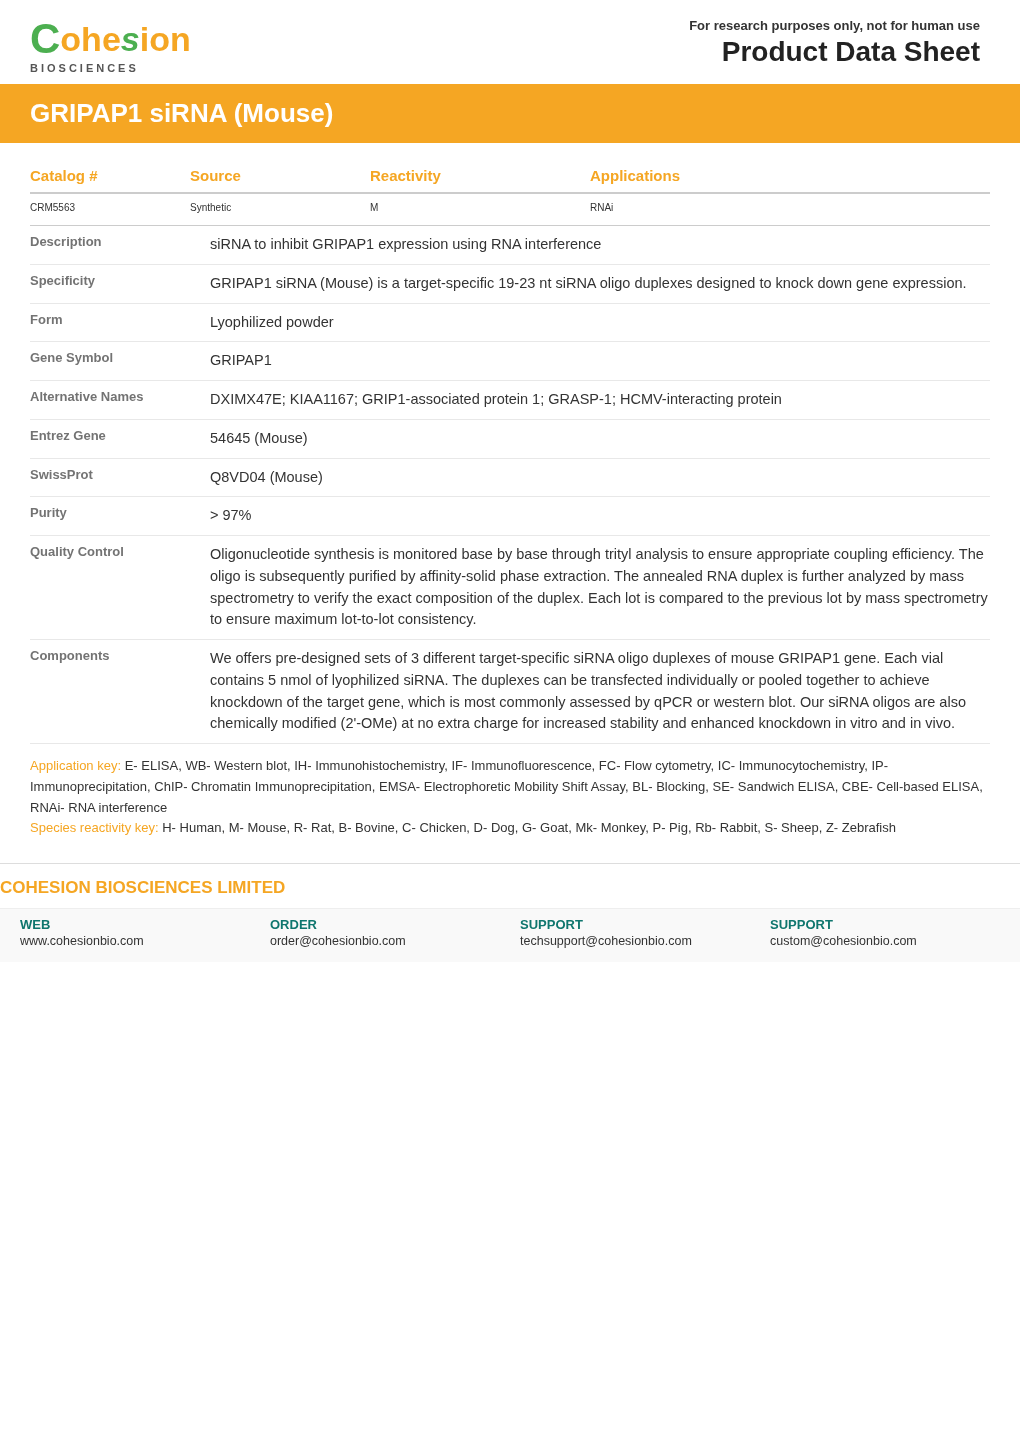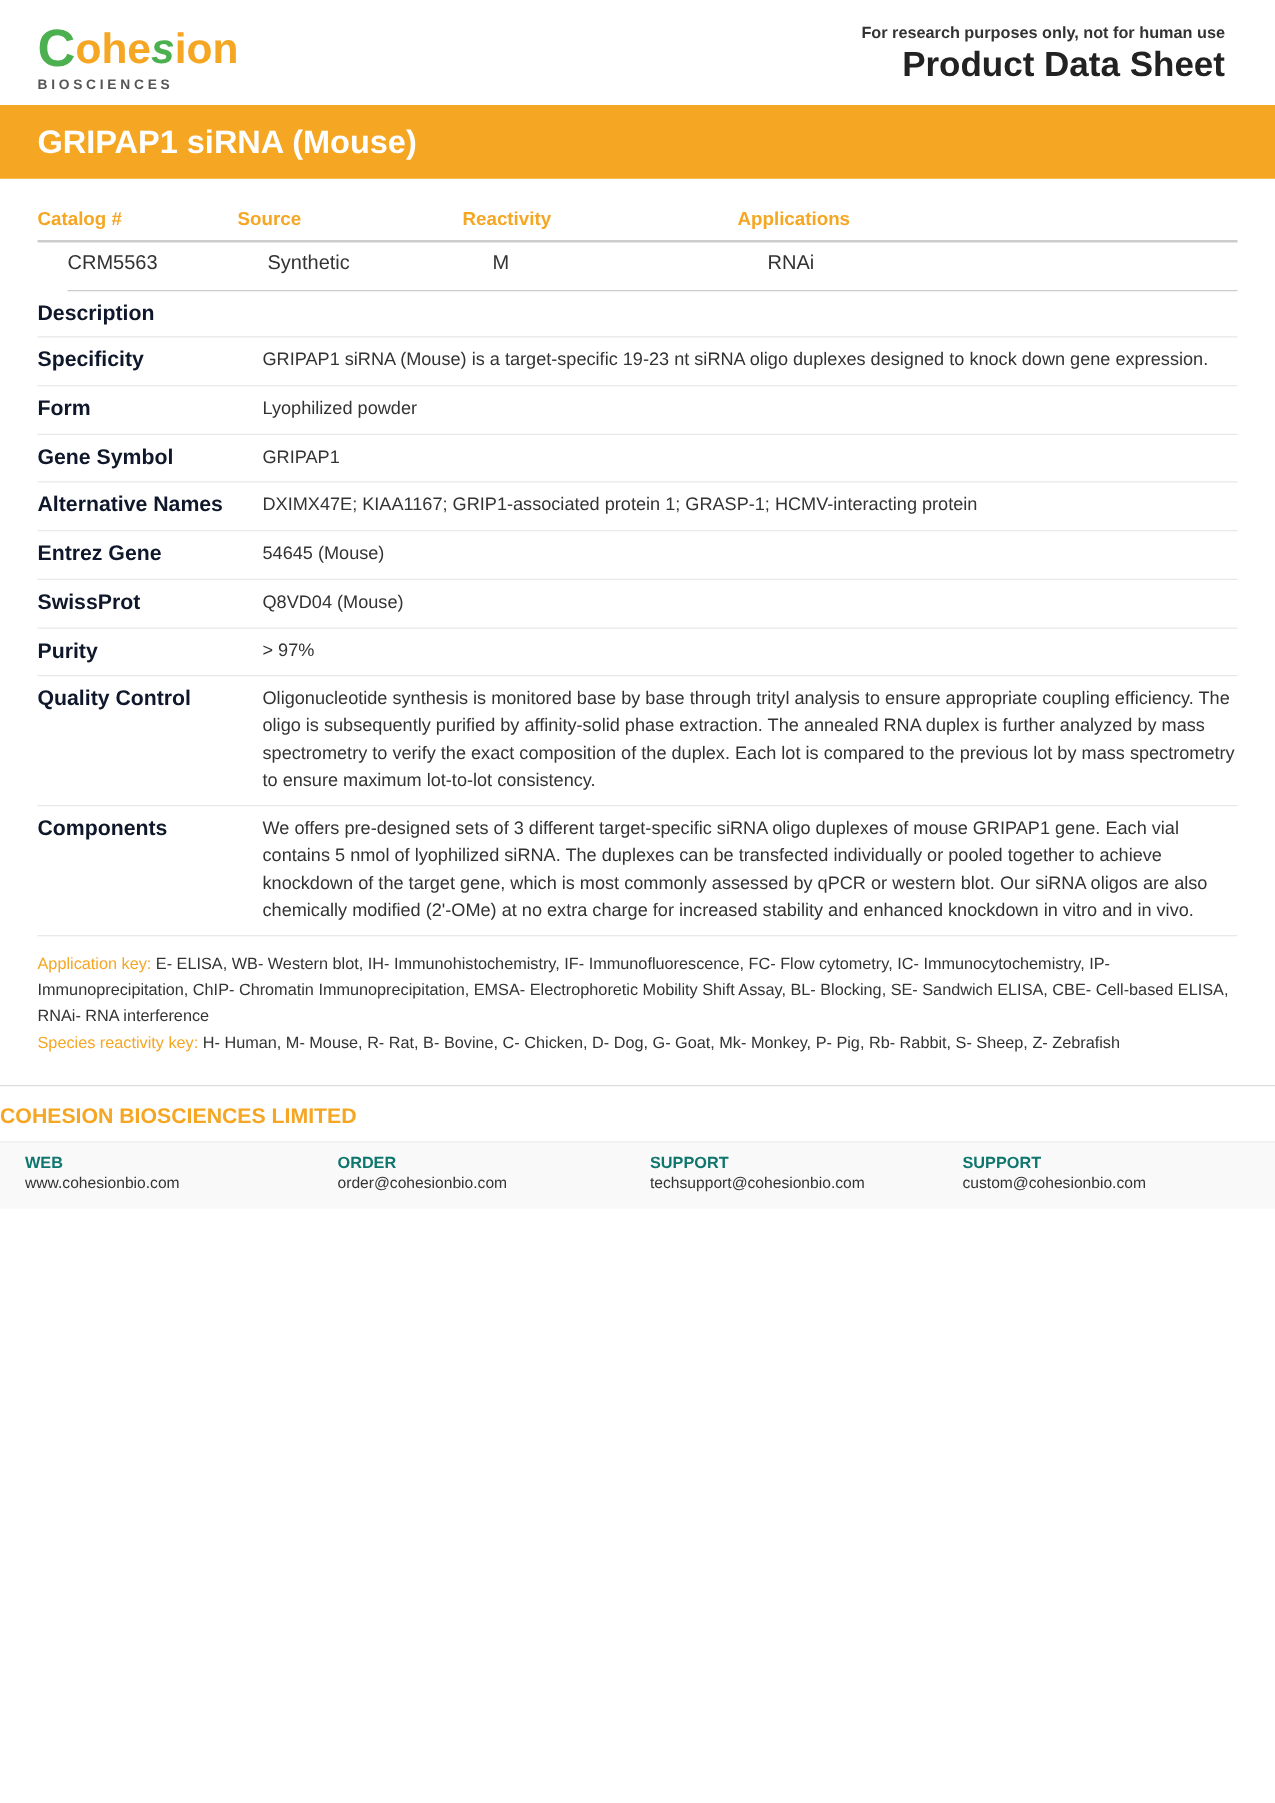--- a/index.html
+++ b/index.html
@@ -72,35 +72,34 @@
       font-size: 15px;
       color: #f5a623;
     }
 
     
     .table-data-row {
       display: grid;
       grid-template-columns: 160px 180px 220px 1fr;
       padding: 8px 0 12px 0;
       border-bottom: 1.5px solid #ccc;
-      font-size: 16px;
-      color: #333;
-      margin-left: 24px;
+      font-size: 10px;
+      color: #333;
     }
     .info-row {
       display: flex;
       padding: 8px 0;
       border-bottom: 1px solid #e8e8e8;
       align-items: flex-start;
     }
     .info-label {
       font-weight: bold;
-      color: #0f172a;
+      color: #737373;
       min-width: 180px;
-      font-size: 17px;
+      font-size: 13px;
       flex-shrink: 0;
     }
     .info-value {
       font-size: 14.5px;
       color: #333;
       line-height: 1.5;
       flex: 1;
     }
 
     
@@ -201,20 +200,21 @@
 
   <div class="table-data-row">
     <div>CRM5563</div>
     <div>Synthetic</div>
     <div>M</div>
     <div>RNAi</div>
   </div>
 
   <div class="info-row">
     <div class="info-label">Description</div>
+    <div class="info-value">siRNA to inhibit GRIPAP1 expression using RNA interference</div>
   </div>
 
   <div class="info-row">
     <div class="info-label">Specificity</div>
     <div class="info-value">GRIPAP1 siRNA (Mouse) is a target-specific 19-23 nt siRNA oligo duplexes designed to knock down gene expression.</div>
   </div>
 
   <div class="info-row">
     <div class="info-label">Form</div>
     <div class="info-value">Lyophilized powder</div>

